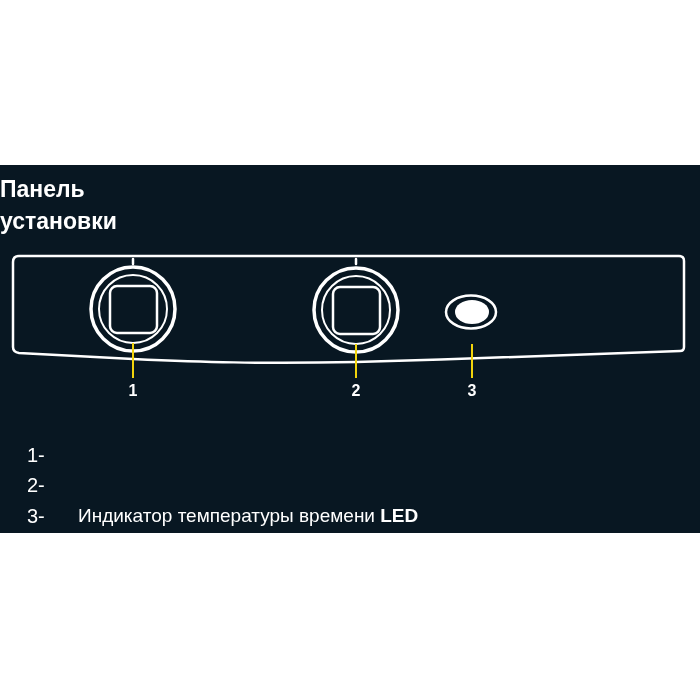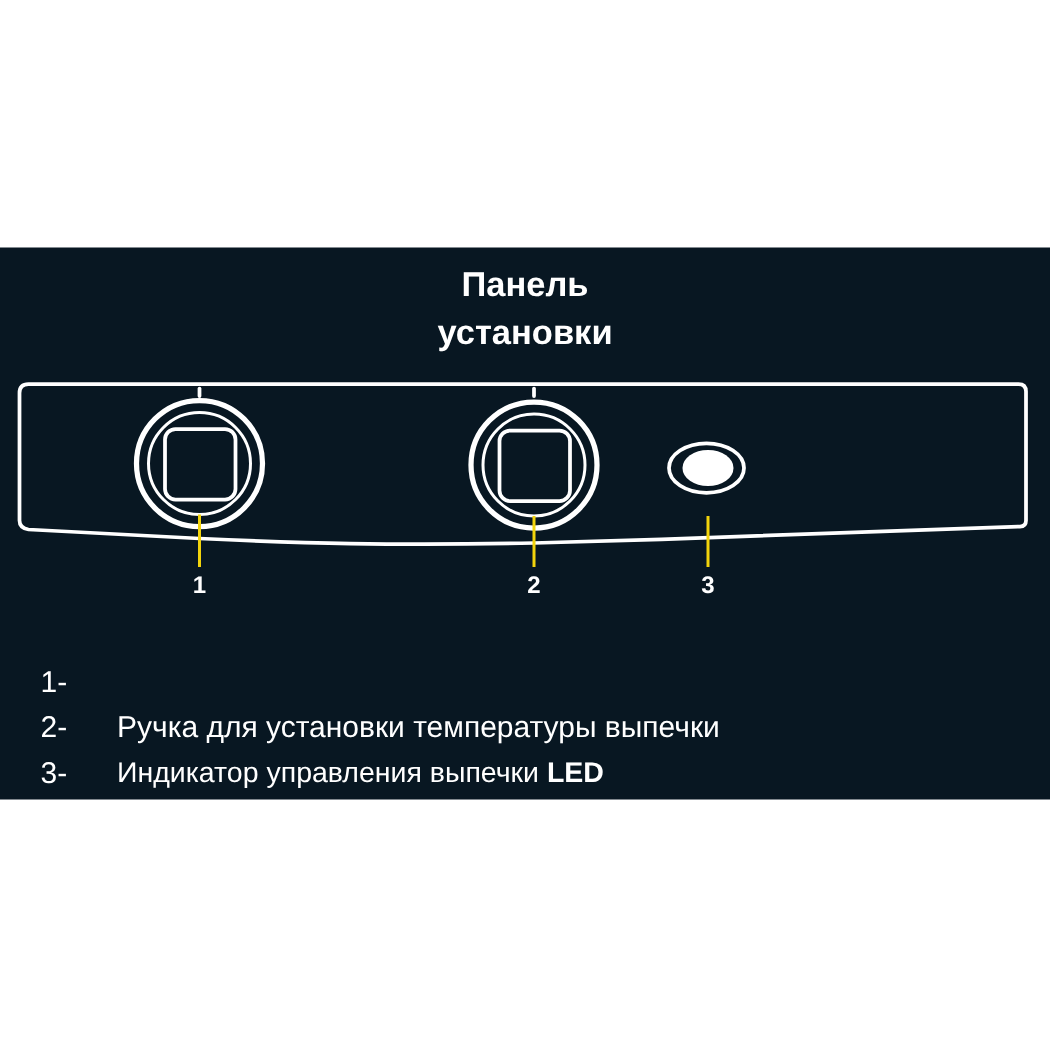--- a/index.html
+++ b/index.html
@@ -19,21 +19,20 @@
       left: 0;
       top: 165px;
       width: 700px;
       height: 368px;
       background: #081722;
     }
     .title {
       position: absolute;
       left: 0;
       width: 700px;
-      text-align: center;
       color: #ffffff;
       font-weight: bold;
       font-size: 23px;
       line-height: 28px;
       letter-spacing: 0px;
     }
     .title.l1 { top: 175px; }
     .title.l2 { top: 207px; }
     svg.panel {
       position: absolute;
@@ -117,19 +116,18 @@
 <div class="num-label" style="left:123px;">1</div>
 <div class="num-label" style="left:346px;">2</div>
 <div class="num-label" style="left:462px;">3</div>
 
 <div class="legend">
   <div class="legend-row" style="top:0px;">
     <span class="legend-num">1-</span>
   </div>
   <div class="legend-row" style="top:30px;">
     <span class="legend-num">2-</span>
-    <span class="legend-text"><span>Ручка для установки температуры выпечки</span><b></b></span>
   </div>
   <div class="legend-row" style="top:61px;">
     <span class="legend-num">3-</span>
-    <span class="legend-text" style="font-size:19px;"><span>Индикатор управления выпечки </span><b>LED</b></span>
+    <span class="legend-text" style="font-size:19px;"><span>Индикатор температуры времени </span><b>LED</b></span>
   </div>
 </div>
 
 </body></html>

